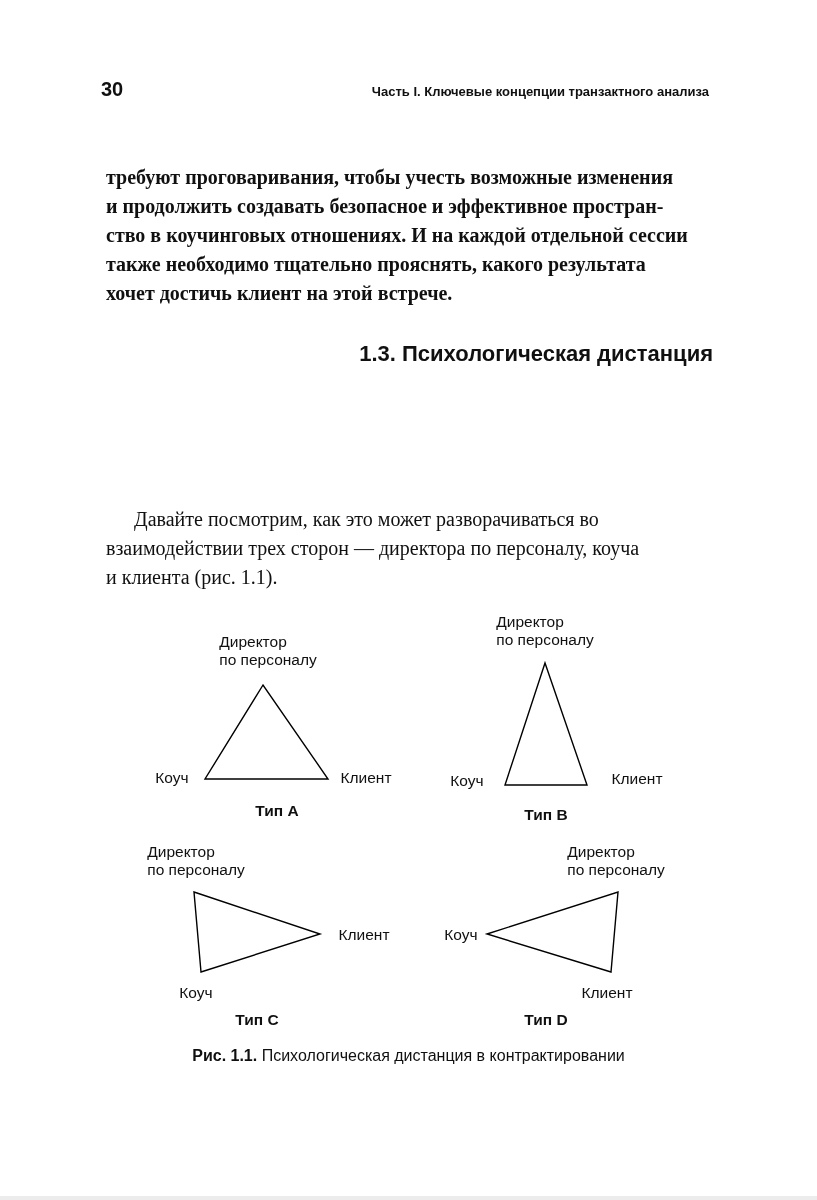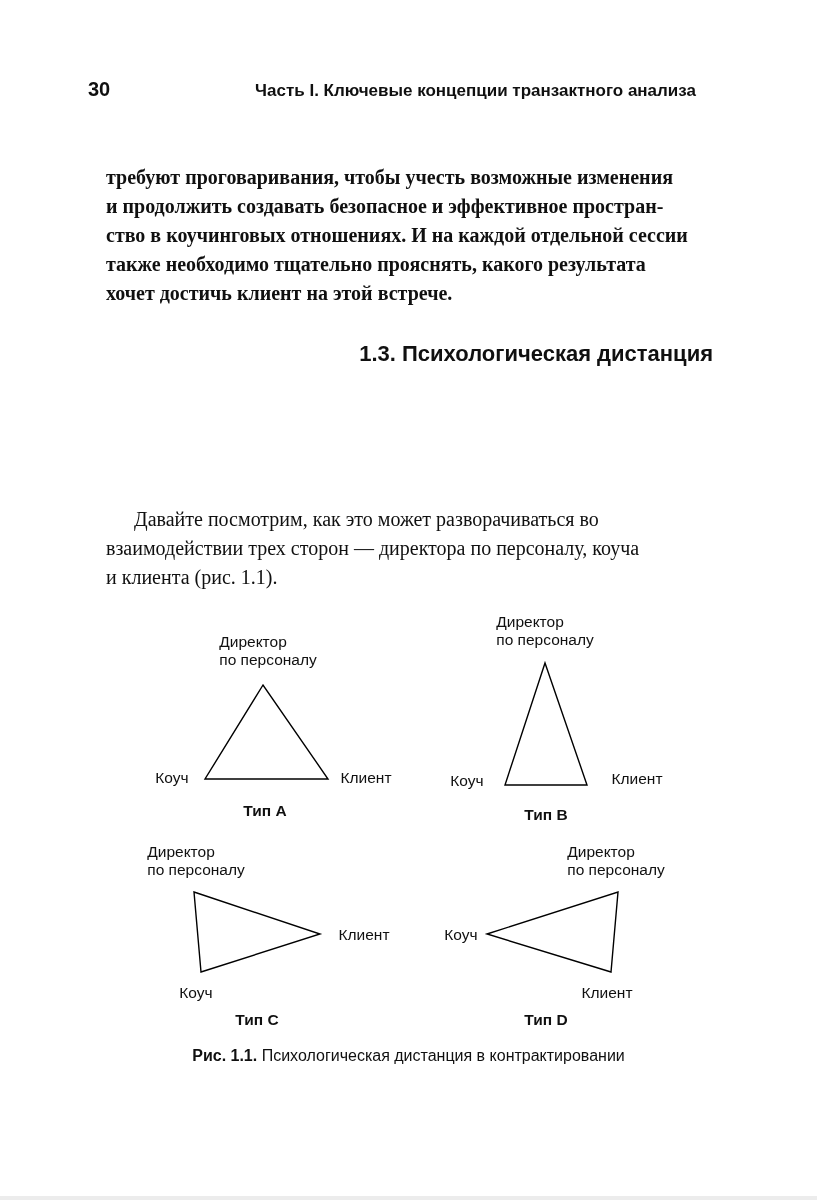--- a/index.html
+++ b/index.html
@@ -3,26 +3,26 @@
 <meta charset="utf-8">
 <style>
   * { margin:0; padding:0; box-sizing:border-box; }
   html,body { background:#ffffff; }
   .page {
     position:relative; width:817px; height:1200px; margin:0 auto;
     background:#ffffff; color:#101010; overflow:hidden;
     font-family:"Liberation Serif", serif;
   }
   .running-head {
-    position:absolute; left:88px; top:78px; width:608px;
+    position:absolute; left:101px; top:78px; width:608px;
     display:flex; align-items:baseline; justify-content:space-between;
     font-family:"Liberation Sans", sans-serif; font-weight:bold;
   }
   .folio { font-size:20px; }
-  .running-title { font-size:17px; }
+  .running-title { font-size:13px; }
   .body-text {
     position:absolute; left:106px; width:610px;
     font-size:20px; line-height:29px; white-space:pre-line;
   }
   .p1 { top:163px;font-weight:bold; }
   .p2 { top:389px; }
   .p3 { top:505px; }
   .indent { text-indent:28px; }
   .section-heading {
     position:absolute; left:105px; top:341px; width:608px; text-align:right;
@@ -38,21 +38,21 @@
     position:absolute; transform:translateX(-50%);
     font-family:"Liberation Sans", sans-serif; font-size:15.5px; font-weight:bold;
   }
   .tri { position:absolute; }
   .tri polygon { fill:none; stroke:#000; stroke-width:1.4px; }
 
   .a-top  { left:268px; top:28px;  }
   .a-tri  { left:200px; top:75px;  }
   .a-left { left:172px; top:164px; }
   .a-right{ left:366px; top:164px; }
-  .a-type { left:265px; top:197px; }
+  .a-type { left:277px; top:197px; }
 
   .b-top  { left:545px; top:8px;   }
   .b-tri  { left:500px; top:55px;  }
   .b-left { left:467px; top:167px; }
   .b-right{ left:637px; top:165px; }
   .b-type { left:546px; top:201px; }
 
   .c-top  { left:196px; top:238px; }
   .c-tri  { left:189px; top:281px; }
   .c-apex { left:364px; top:321px; }

